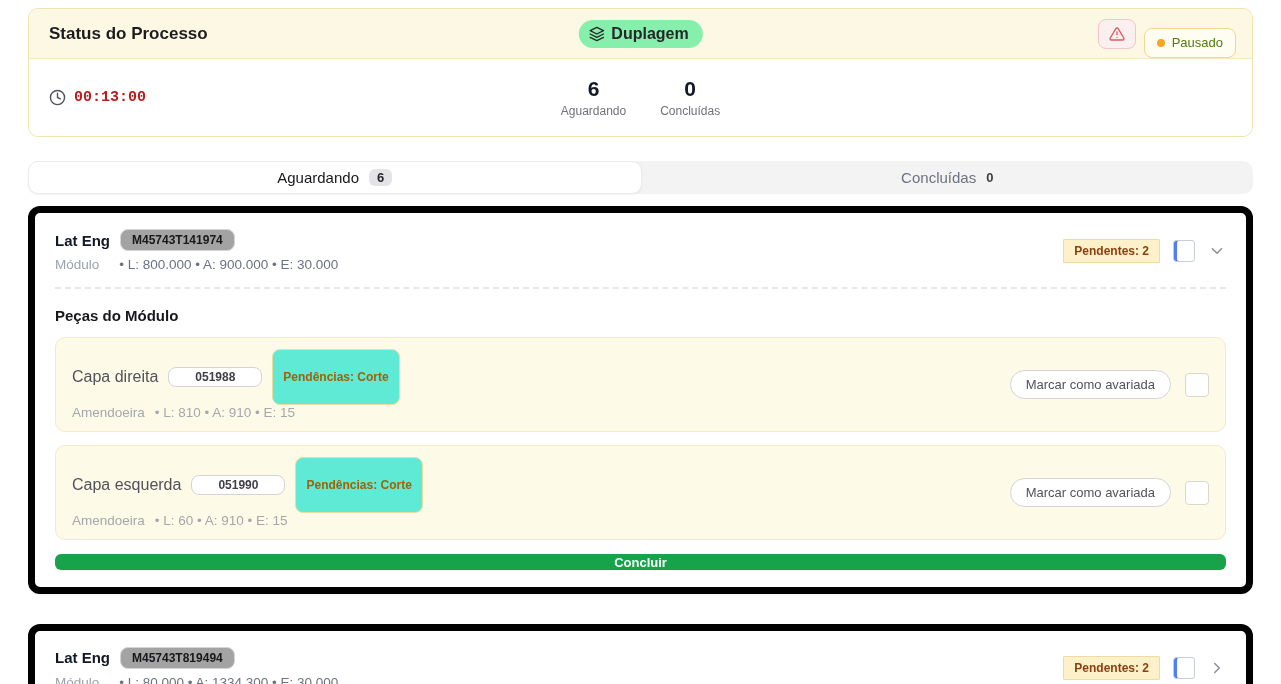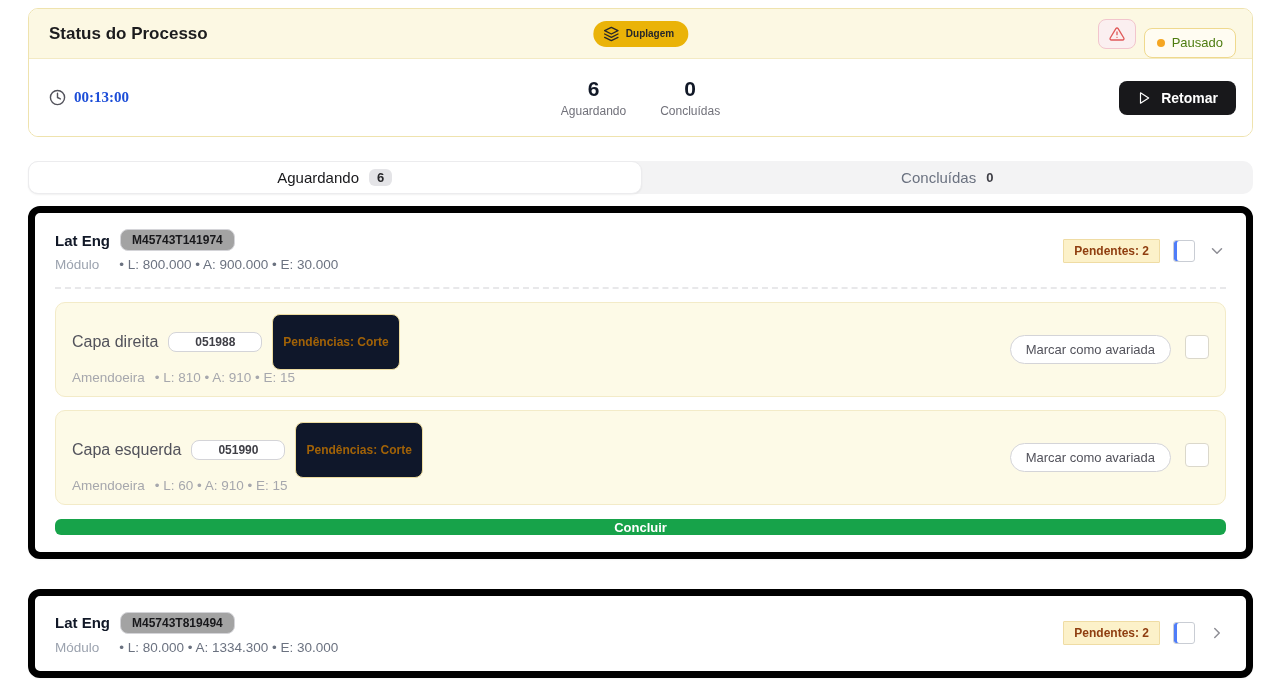--- a/index.html
+++ b/index.html
@@ -7,38 +7,38 @@
     font-family: "Liberation Sans", sans-serif; color: #18181b; }
   .page { padding: 8px 28px 0; }
 
   
   .status-card { border: 1px solid #EFE3AE; border-radius: 10px; overflow: hidden;
     background: #fff; }
   .status-top { background: #FCF8E3; height: 50px; display: flex; align-items: center;
     padding: 0 16px 0 20px; position: relative; border-bottom: 1px solid #F3EAC4; }
   .status-title { font-size: 17px; font-weight: 700; color: #1c1c1e; }
   .process-pill { position: absolute; left: 50%; transform: translateX(-50%);
-    background: #eab308; border-radius: 999px; padding: 5px 14px 5px 10px;
-    display: inline-flex; align-items: center; gap: 7px; font-size: 10px;
+    background: #86efac; border-radius: 999px; padding: 5px 14px 5px 10px;
+    display: inline-flex; align-items: center; gap: 7px; font-size: 16px;
     font-weight: 600; color: #27272a; }
   .status-top-right { margin-left: auto; display: flex; align-items: center; gap: 8px; }
   .alert-btn { width: 38px; height: 30px; border-radius: 8px; background: #FBEFF0;
     border: 1px solid #F2C5CD; display: inline-flex; align-items: center;
     justify-content: center; color: #E05A5A; cursor: pointer; }
   .paused-badge { height: 30px; border-radius: 8px; background: #FFFCF2;
     border: 1px solid #EFD98E; display: inline-flex; align-items: center; gap: 7px;
     padding: 0 12px; font-size: 13px; color: #4d7c0f; margin-top: 18px; }
   .paused-dot { width: 8px; height: 8px; border-radius: 50%; background: #F5A623;
     display: inline-block; }
 
   .status-bottom { height: 77px; display: flex; align-items: center;
     padding: 0 16px 0 20px; position: relative; background: #fff; }
   .timer { display: flex; align-items: center; gap: 8px; color: #52525b; }
-  .timer-text { font-family: Liberation Serif, serif; font-size: 15px;
-    font-weight: 700; color: #1d4ed8; }
+  .timer-text { font-family: Liberation Mono, monospace; font-size: 15px;
+    font-weight: 700; color: #b91c1c; }
   .stats { position: absolute; left: 50%; transform: translateX(-50%);
     display: flex; gap: 34px; text-align: center; }
   .stat-value { font-size: 21px; font-weight: 800; color: #111827; line-height: 1.1; }
   .stat-label { font-size: 12px; color: #71717a; margin-top: 3px; }
   .resume-btn { margin-left: auto; height: 34px; padding: 0 18px; border-radius: 8px;
     background: #18181b; border: none; color: #fff; font-size: 14px; font-weight: 700;
     display: inline-flex; align-items: center; gap: 10px; cursor: pointer;
     font-family: "Liberation Sans", sans-serif; }
 
   
@@ -77,25 +77,25 @@
 
   .dashed-divider { border-top: 2px dashed #E8E8EA; margin-top: 15px; }
   .pieces-title { margin-top: 18px; font-size: 15px; font-weight: 700; color: #18181b; }
 
   .piece-row { margin-top: 13px; background: #FDFAE7; border: 1px solid #F3EBC8;
     border-radius: 10px; padding: 11px 16px; display: flex; align-items: center;
     justify-content: space-between; }
   .piece-title-row { display: flex; align-items: center; gap: 10px; }
   .piece-name { font-size: 16px; font-weight: 500; color: #52525B; }
   .code-badge.small { padding: 2px 26px; color: #3F3F46; background: #fff; }
-  .pendencias-badge { background: #0f172a; border: 1px solid #EDDCA0; color: #A16207;
+  .pendencias-badge { background: #5eead4; border: 1px solid #EDDCA0; color: #A16207;
     font-size: 12px; font-weight: 700; padding: 20px 10px; border-radius: 8px; }
   .piece-sub { font-size: 13.5px; color: #A6A7AD; display: flex;
     gap: 10px; }
-  .piece-actions { display: flex; align-items: flex-start; gap: 14px; }
+  .piece-actions { display: flex; align-items: center; gap: 14px; }
   .damaged-btn { background: #fff; border: 1px solid #D4D4D8; border-radius: 999px;
     height: 29px; padding: 0 15px; font-size: 13px; color: #52525B; cursor: pointer;
     font-family: "Liberation Sans", sans-serif; }
   .checkbox.big { width: 24px; height: 24px; border-radius: 4px; border-color: #DBD8CB; }
 
   .conclude-btn { margin-top: 14px; width: 100%; height: 16px; background: #17A34A;
     border: none; border-radius: 6px; color: #fff; font-size: 13px; font-weight: 700;
     cursor: pointer; font-family: "Liberation Sans", sans-serif; }
 
   svg { display: block; }
@@ -147,28 +147,20 @@
       <div class="stats">
         <div class="stat">
           <div class="stat-value">6</div>
           <div class="stat-label">Aguardando</div>
         </div>
         <div class="stat">
           <div class="stat-value">0</div>
           <div class="stat-label">Concluídas</div>
         </div>
       </div>
-      <button class="resume-btn">
-        <span>
-          <svg width="14" height="14" viewBox="0 0 24 24" fill="none" stroke="#ffffff" stroke-width="2" stroke-linecap="round" stroke-linejoin="round">
-              <polygon points="6 3 20 12 6 21 6 3"></polygon>
-            </svg>
-        </span>
-        <span>Retomar</span>
-      </button>
     </div>
   </div>
 
   <div class="tabbar">
     <div class="tab active">
       <span>Aguardando</span>
       <span class="tab-count-pill">6</span>
     </div>
     <div class="tab">
       <span>Concluídas</span>
@@ -194,20 +186,21 @@
         <span class="chevron">
           <svg width="18" height="18" viewBox="0 0 24 24" fill="none" stroke="#8E8E95" stroke-width="2" stroke-linecap="round" stroke-linejoin="round">
               <polyline points="6 9 12 15 18 9"></polyline>
             </svg>
         </span>
       </div>
     </div>
 
     <div class="module-body">
       <div class="dashed-divider"></div>
+      <div class="pieces-title">Peças do Módulo</div>
 
       <div class="piece-row">
         <div class="piece-info">
           <div class="piece-title-row">
             <span class="piece-name">Capa direita</span>
             <span class="code-badge small">051988</span>
             <span class="pendencias-badge">Pendências: Corte</span>
           </div>
           <div class="piece-sub">
             <span>Amendoeira</span>

